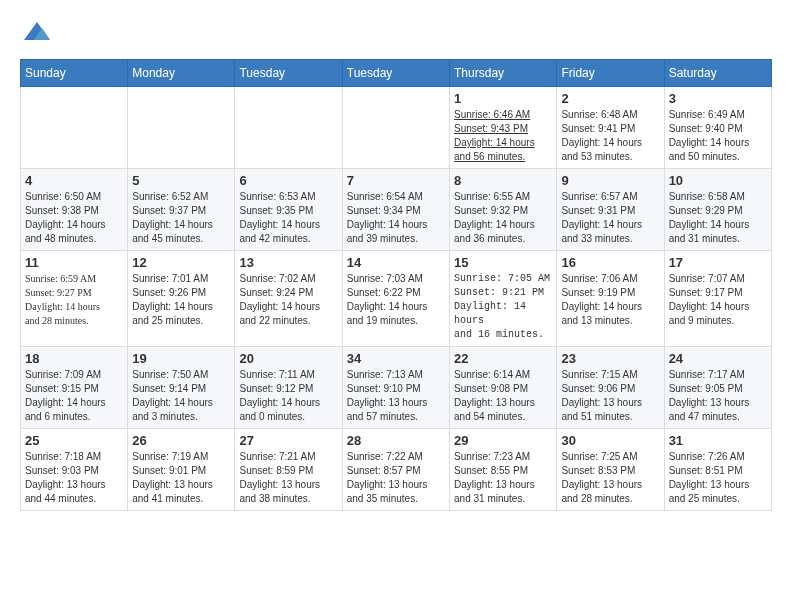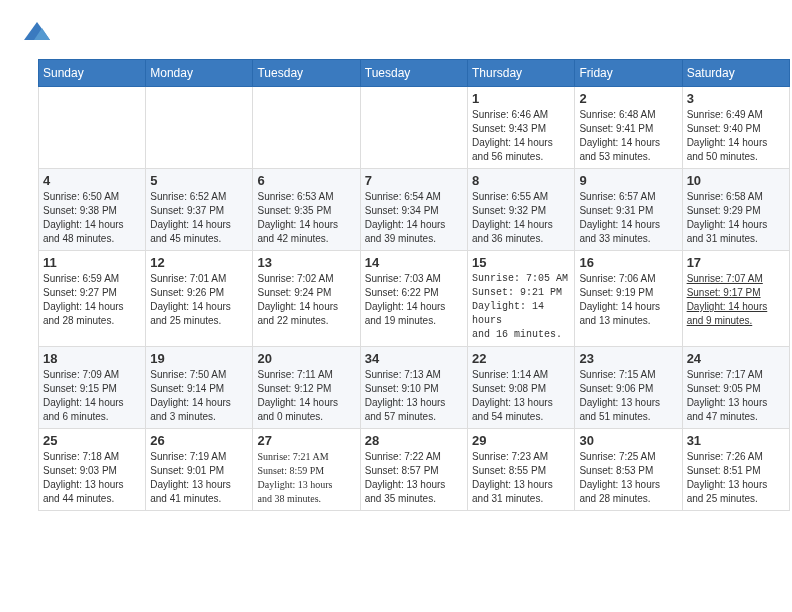--- a/index.html
+++ b/index.html
@@ -44,21 +44,20 @@
       color: #333;
     }
     .location {
       font-size: 16px;
       color: #555;
     }
     .calendar {
       width: 100%;
       border-collapse: collapse;
       font-size: 11px;
-      margin-left: 18px;
     }
     .calendar th {
       background-color: #3a7abf;
       color: #fff;
       padding: 6px 4px;
       text-align: left;
       font-size: 12px;
       font-weight: normal;
       border: 1px solid #2a6aaf;
     }
@@ -123,21 +122,21 @@
       </tr>
   </thead>
   <tbody id="calendar-body">
   <tr>
         <td class="empty-cell"></td>
         <td class="empty-cell"></td>
         <td class="empty-cell"></td>
         <td class="empty-cell"></td>
         <td>
           <span class="day-number">1</span>
-          <div class="day-info" style="white-space: pre-line;">Sunrise: 6:46 AM
+          <div class="day-info" style="white-space: pre-line; text-decoration: underline;">Sunrise: 6:46 AM
 Sunset: 9:43 PM
 Daylight: 14 hours
 and 56 minutes.</div>
         </td>
         <td>
           <span class="day-number">2</span>
           <div class="day-info" style="white-space: pre-line;">Sunrise: 6:48 AM
 Sunset: 9:41 PM
 Daylight: 14 hours
 and 53 minutes.</div>
@@ -197,21 +196,21 @@
           <span class="day-number">10</span>
           <div class="day-info" style="white-space: pre-line;">Sunrise: 6:58 AM
 Sunset: 9:29 PM
 Daylight: 14 hours
 and 31 minutes.</div>
         </td>
       </tr>
       <tr>
         <td>
           <span class="day-number">11</span>
-          <div class="day-info" style="white-space: pre-line;">Sunrise: 6:59 AM
+          <div class="day-info" style="white-space: pre-line; font-family: Liberation Serif, serif;">Sunrise: 6:59 AM
 Sunset: 9:27 PM
 Daylight: 14 hours
 and 28 minutes.</div>
         </td>
         <td>
           <span class="day-number">12</span>
           <div class="day-info" style="white-space: pre-line;">Sunrise: 7:01 AM
 Sunset: 9:26 PM
 Daylight: 14 hours
 and 25 minutes.</div>
@@ -239,21 +238,21 @@
         </td>
         <td>
           <span class="day-number">16</span>
           <div class="day-info" style="white-space: pre-line;">Sunrise: 7:06 AM
 Sunset: 9:19 PM
 Daylight: 14 hours
 and 13 minutes.</div>
         </td>
         <td>
           <span class="day-number">17</span>
-          <div class="day-info" style="white-space: pre-line; text-decoration: underline;">Sunrise: 7:07 AM
+          <div class="day-info" style="white-space: pre-line;">Sunrise: 7:07 AM
 Sunset: 9:17 PM
 Daylight: 14 hours
 and 9 minutes.</div>
         </td>
       </tr>
       <tr>
         <td>
           <span class="day-number">18</span>
           <div class="day-info" style="white-space: pre-line;">Sunrise: 7:09 AM
 Sunset: 9:15 PM
@@ -276,21 +275,21 @@
         </td>
         <td>
           <span class="day-number">34</span>
           <div class="day-info" style="white-space: pre-line;">Sunrise: 7:13 AM
 Sunset: 9:10 PM
 Daylight: 13 hours
 and 57 minutes.</div>
         </td>
         <td>
           <span class="day-number">22</span>
-          <div class="day-info" style="white-space: pre-line;">Sunrise: 1:14 AM
+          <div class="day-info" style="white-space: pre-line;">Sunrise: 6:14 AM
 Sunset: 9:08 PM
 Daylight: 13 hours
 and 54 minutes.</div>
         </td>
         <td>
           <span class="day-number">23</span>
           <div class="day-info" style="white-space: pre-line;">Sunrise: 7:15 AM
 Sunset: 9:06 PM
 Daylight: 13 hours
 and 51 minutes.</div>
@@ -313,21 +312,21 @@
         </td>
         <td>
           <span class="day-number">26</span>
           <div class="day-info" style="white-space: pre-line;">Sunrise: 7:19 AM
 Sunset: 9:01 PM
 Daylight: 13 hours
 and 41 minutes.</div>
         </td>
         <td>
           <span class="day-number">27</span>
-          <div class="day-info" style="white-space: pre-line; font-family: Liberation Serif, serif;">Sunrise: 7:21 AM
+          <div class="day-info" style="white-space: pre-line;">Sunrise: 7:21 AM
 Sunset: 8:59 PM
 Daylight: 13 hours
 and 38 minutes.</div>
         </td>
         <td>
           <span class="day-number">28</span>
           <div class="day-info" style="white-space: pre-line;">Sunrise: 7:22 AM
 Sunset: 8:57 PM
 Daylight: 13 hours
 and 35 minutes.</div>

